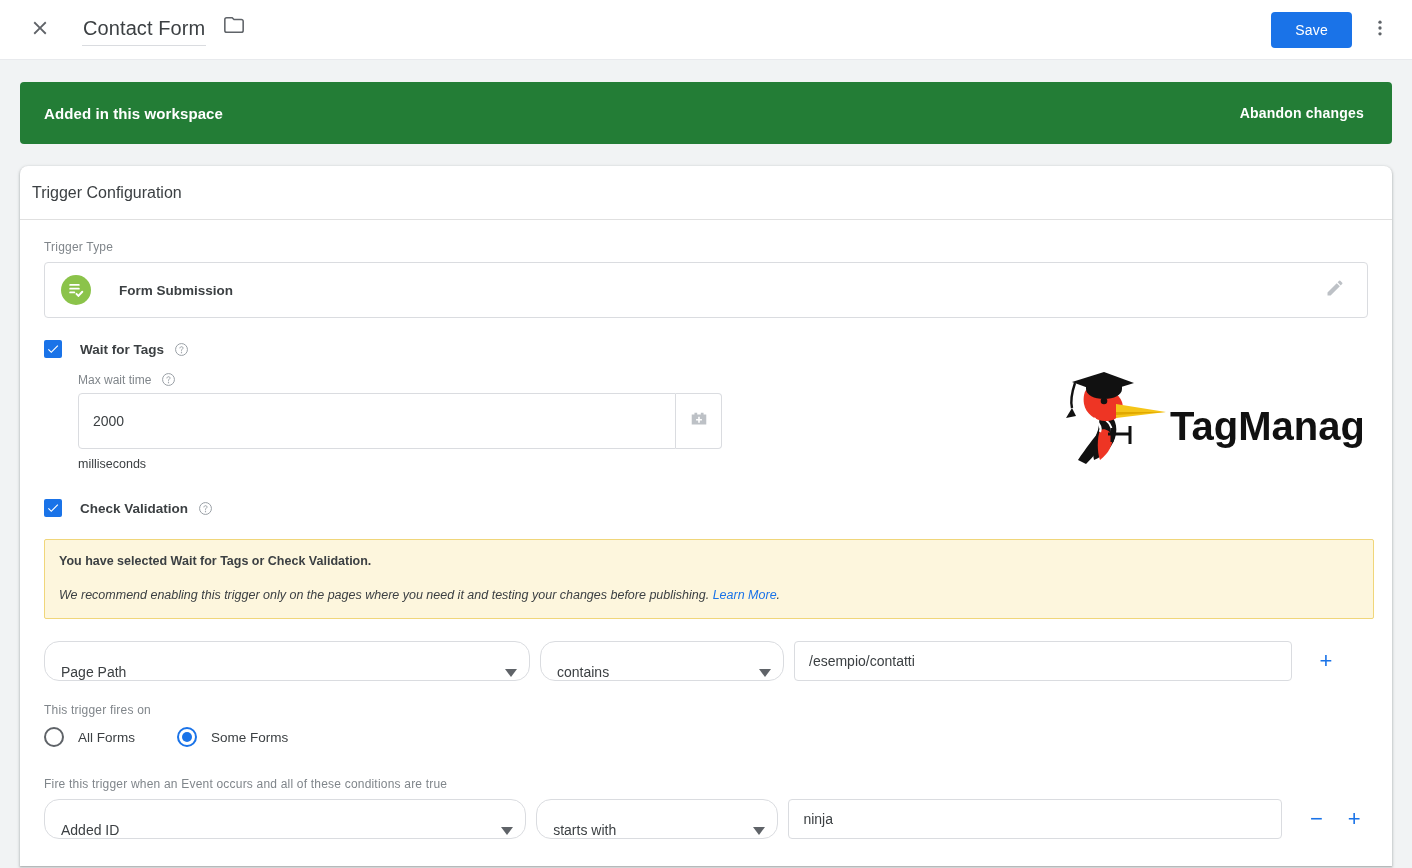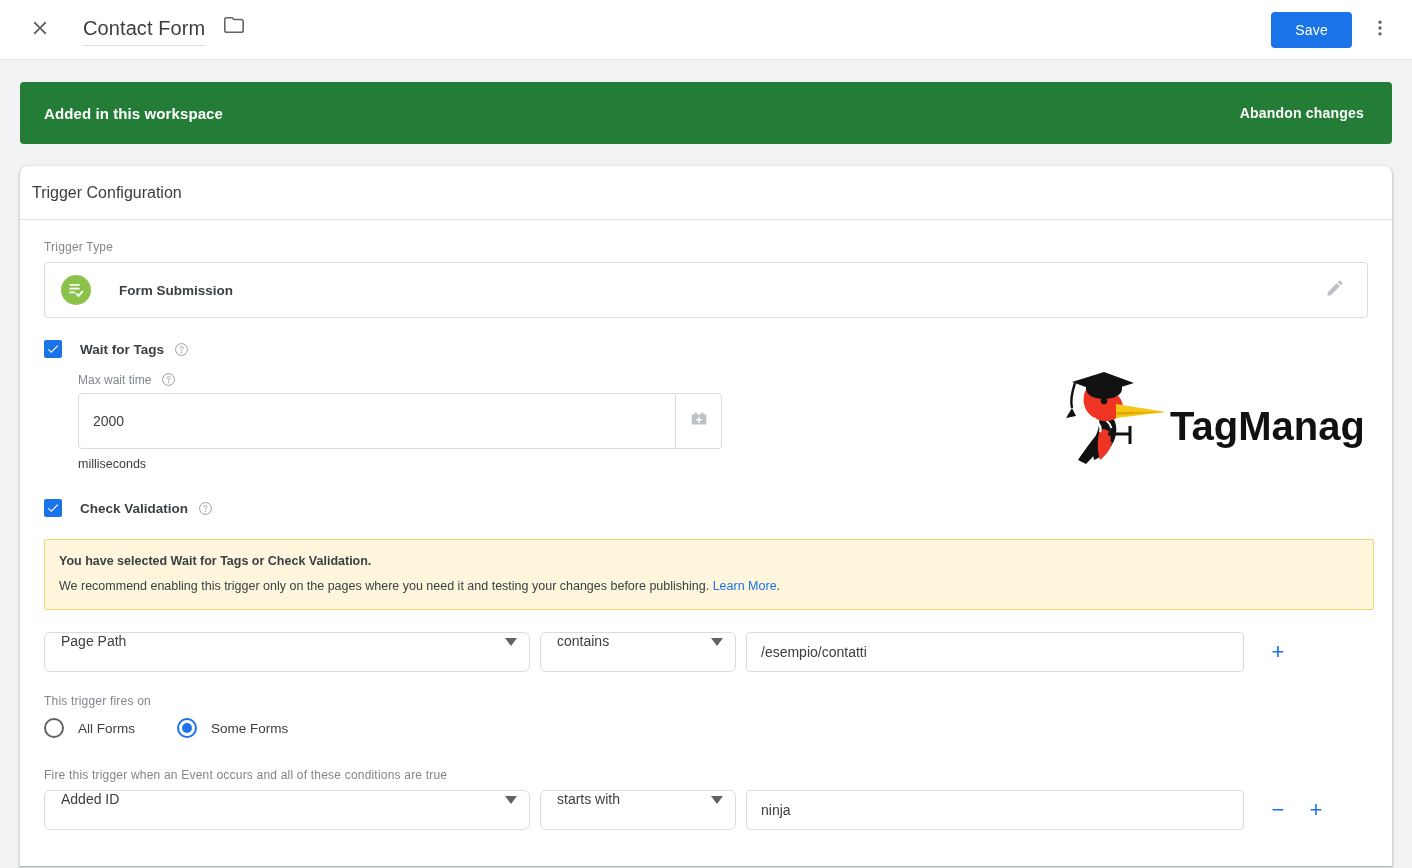--- a/index.html
+++ b/index.html
@@ -197,47 +197,47 @@
   
   .warn {
     margin-top: 22px;
     background: #fdf6dd;
     border: 1px solid #f0d67a;
     border-radius: 2px;
     padding: 14px 14px 16px 14px;
     width: 1330px;
   }
   .warn-title { font-size: 12.5px; font-weight: bold; color: #3c4043; }
-  .warn-body { font-size: 12.5px; color: #3c4043; margin-top: 11px; }
+  .warn-body { font-size: 12.5px; color: #3c4043; margin-top: 20px; font-style: italic; }
   .warn-body a { color: #1a73e8; text-decoration: none; }
 
   
   .cond-section { margin-top: 22px; }
   .cond-row {
     display: flex;
     align-items: center;
     margin-top: 8px;
     gap: 10px;
   }
   .select {
     height: 40px;
     border: 1px solid #dadce0;
-    border-radius: 6px;
+    border-radius: 15px;
     background: #fff;
     display: flex;
-    align-items: flex-start;
+    align-items: flex-end;
     padding: 0 12px 0 16px;
     font-size: 14px;
     color: #3c4043;
     cursor: pointer;
     position: relative;
   }
   .select .caret { margin-left: auto; }
   .sel-wide { width: 486px; }
-  .sel-mid  { width: 196px; }
+  .sel-mid  { width: 244px; }
   .val-input {
     width: 498px;
     height: 40px;
     border: 1px solid #dadce0;
     border-radius: 4px;
     padding: 0 14px;
     font-size: 14px;
     color: #3c4043;
     font-family: Liberation Sans, sans-serif;
     outline: none;

